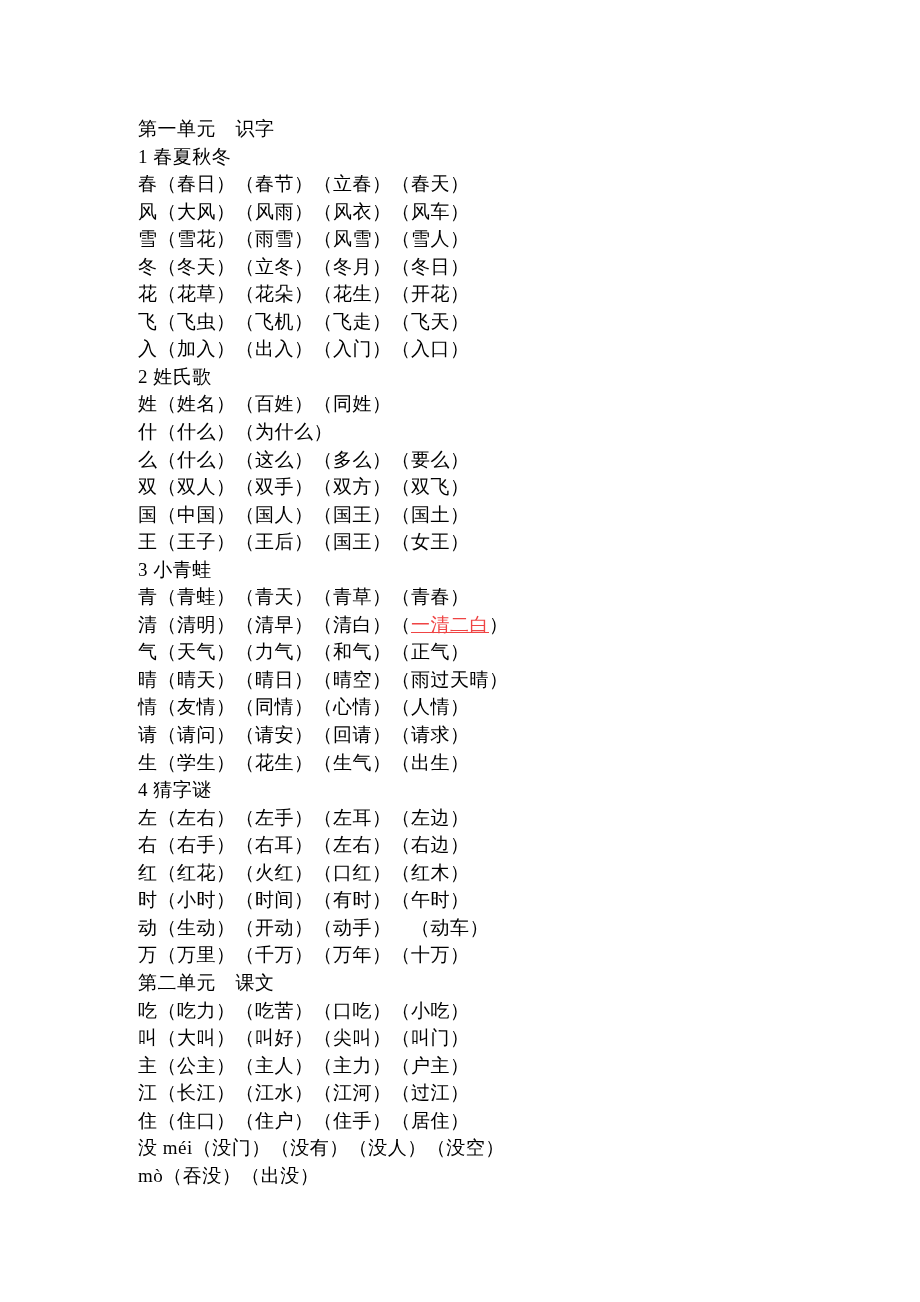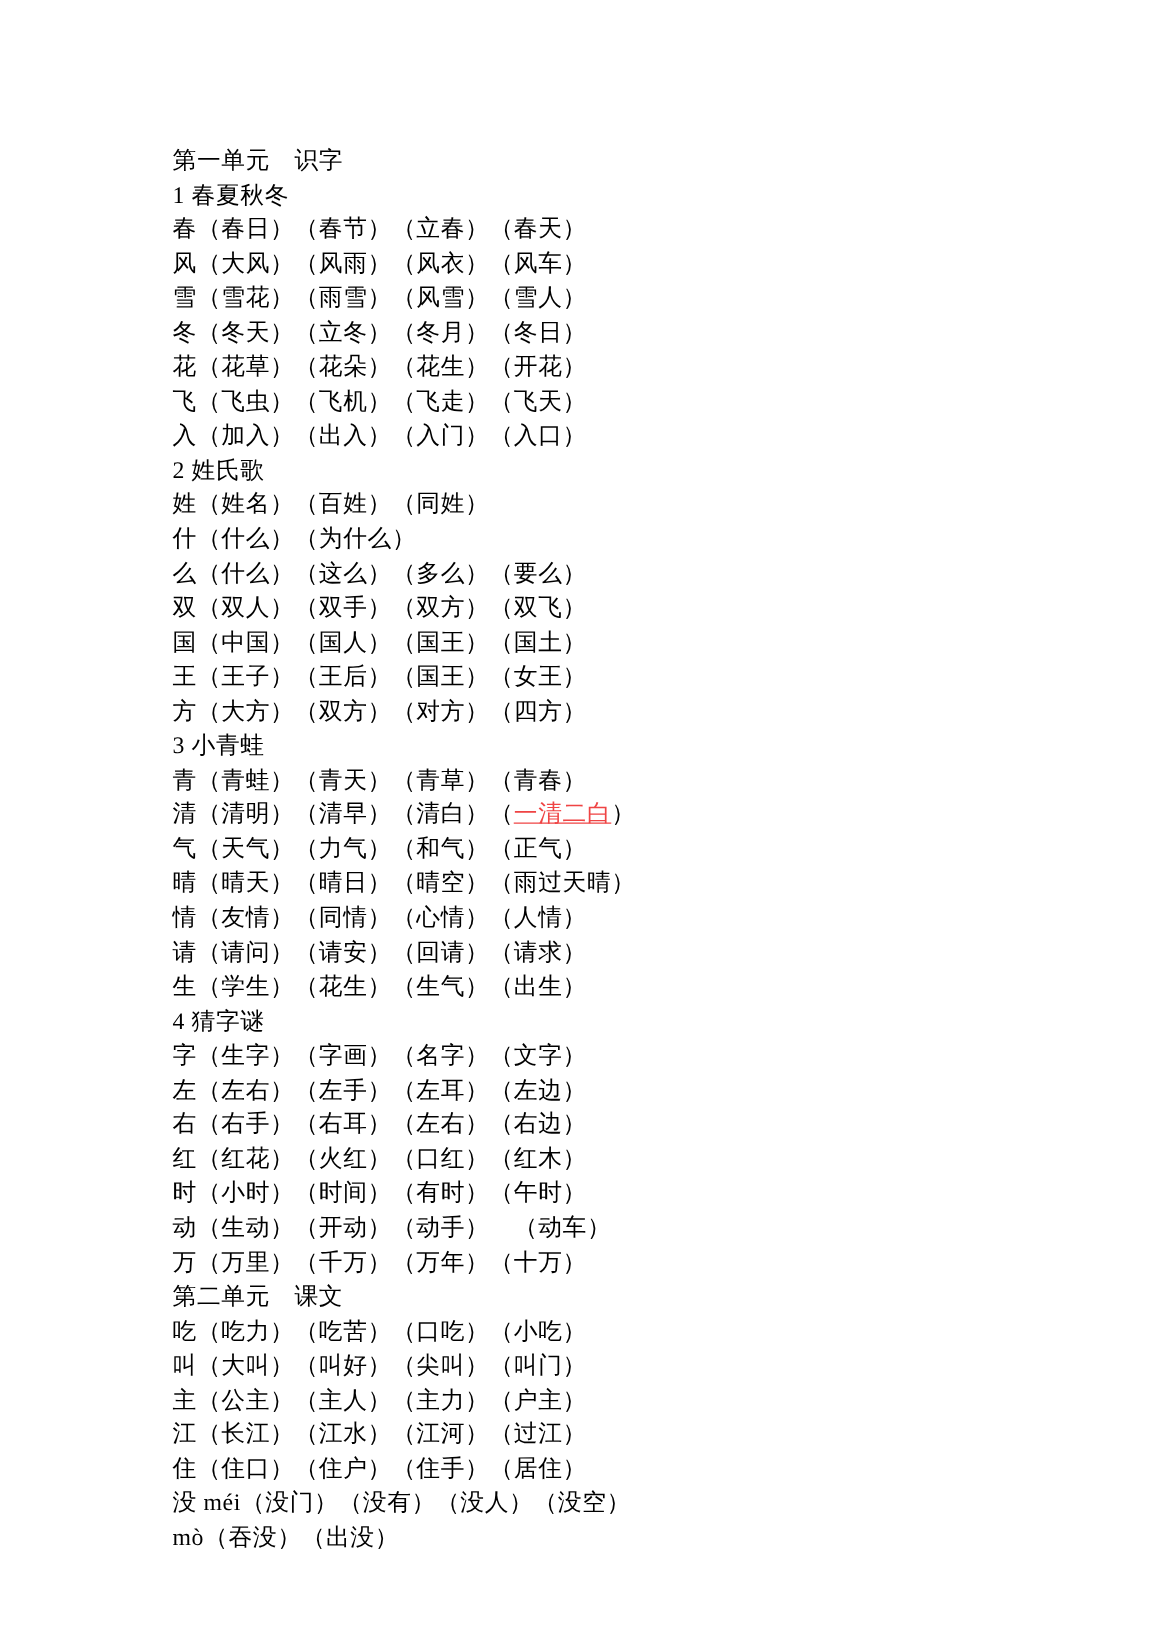--- a/index.html
+++ b/index.html
@@ -38,31 +38,29 @@
     <div class="line">花（花草）（花朵）（花生）（开花）</div>
     <div class="line">飞（飞虫）（飞机）（飞走）（飞天）</div>
     <div class="line">入（加入）（出入）（入门）（入口）</div>
     <div class="line">2 姓氏歌</div>
     <div class="line">姓（姓名）（百姓）（同姓）</div>
     <div class="line">什（什么）（为什么）</div>
     <div class="line">么（什么）（这么）（多么）（要么）</div>
     <div class="line">双（双人）（双手）（双方）（双飞）</div>
     <div class="line">国（中国）（国人）（国王）（国土）</div>
     <div class="line">王（王子）（王后）（国王）（女王）</div>
-    <div class="line">方（大方）（双方）（对方）（四方）</div>
     <div class="line">3 小青蛙</div>
     <div class="line">青（青蛙）（青天）（青草）（青春）</div>
     <div class="line">清（清明）（清早）（清白）（<a class="link">一清二白</a>）</div>
     <div class="line">气（天气）（力气）（和气）（正气）</div>
     <div class="line">晴（晴天）（晴日）（晴空）（雨过天晴）</div>
     <div class="line">情（友情）（同情）（心情）（人情）</div>
     <div class="line">请（请问）（请安）（回请）（请求）</div>
     <div class="line">生（学生）（花生）（生气）（出生）</div>
     <div class="line">4 猜字谜</div>
-    <div class="line">字（生字）（字画）（名字）（文字）</div>
     <div class="line">左（左右）（左手）（左耳）（左边）</div>
     <div class="line">右（右手）（右耳）（左右）（右边）</div>
     <div class="line">红（红花）（火红）（口红）（红木）</div>
     <div class="line">时（小时）（时间）（有时）（午时）</div>
     <div class="line">动（生动）（开动）（动手）　（动车）</div>
     <div class="line">万（万里）（千万）（万年）（十万）</div>
     <div class="line">第二单元　课文</div>
     <div class="line">吃（吃力）（吃苦）（口吃）（小吃）</div>
     <div class="line">叫（大叫）（叫好）（尖叫）（叫门）</div>
     <div class="line">主（公主）（主人）（主力）（户主）</div>

